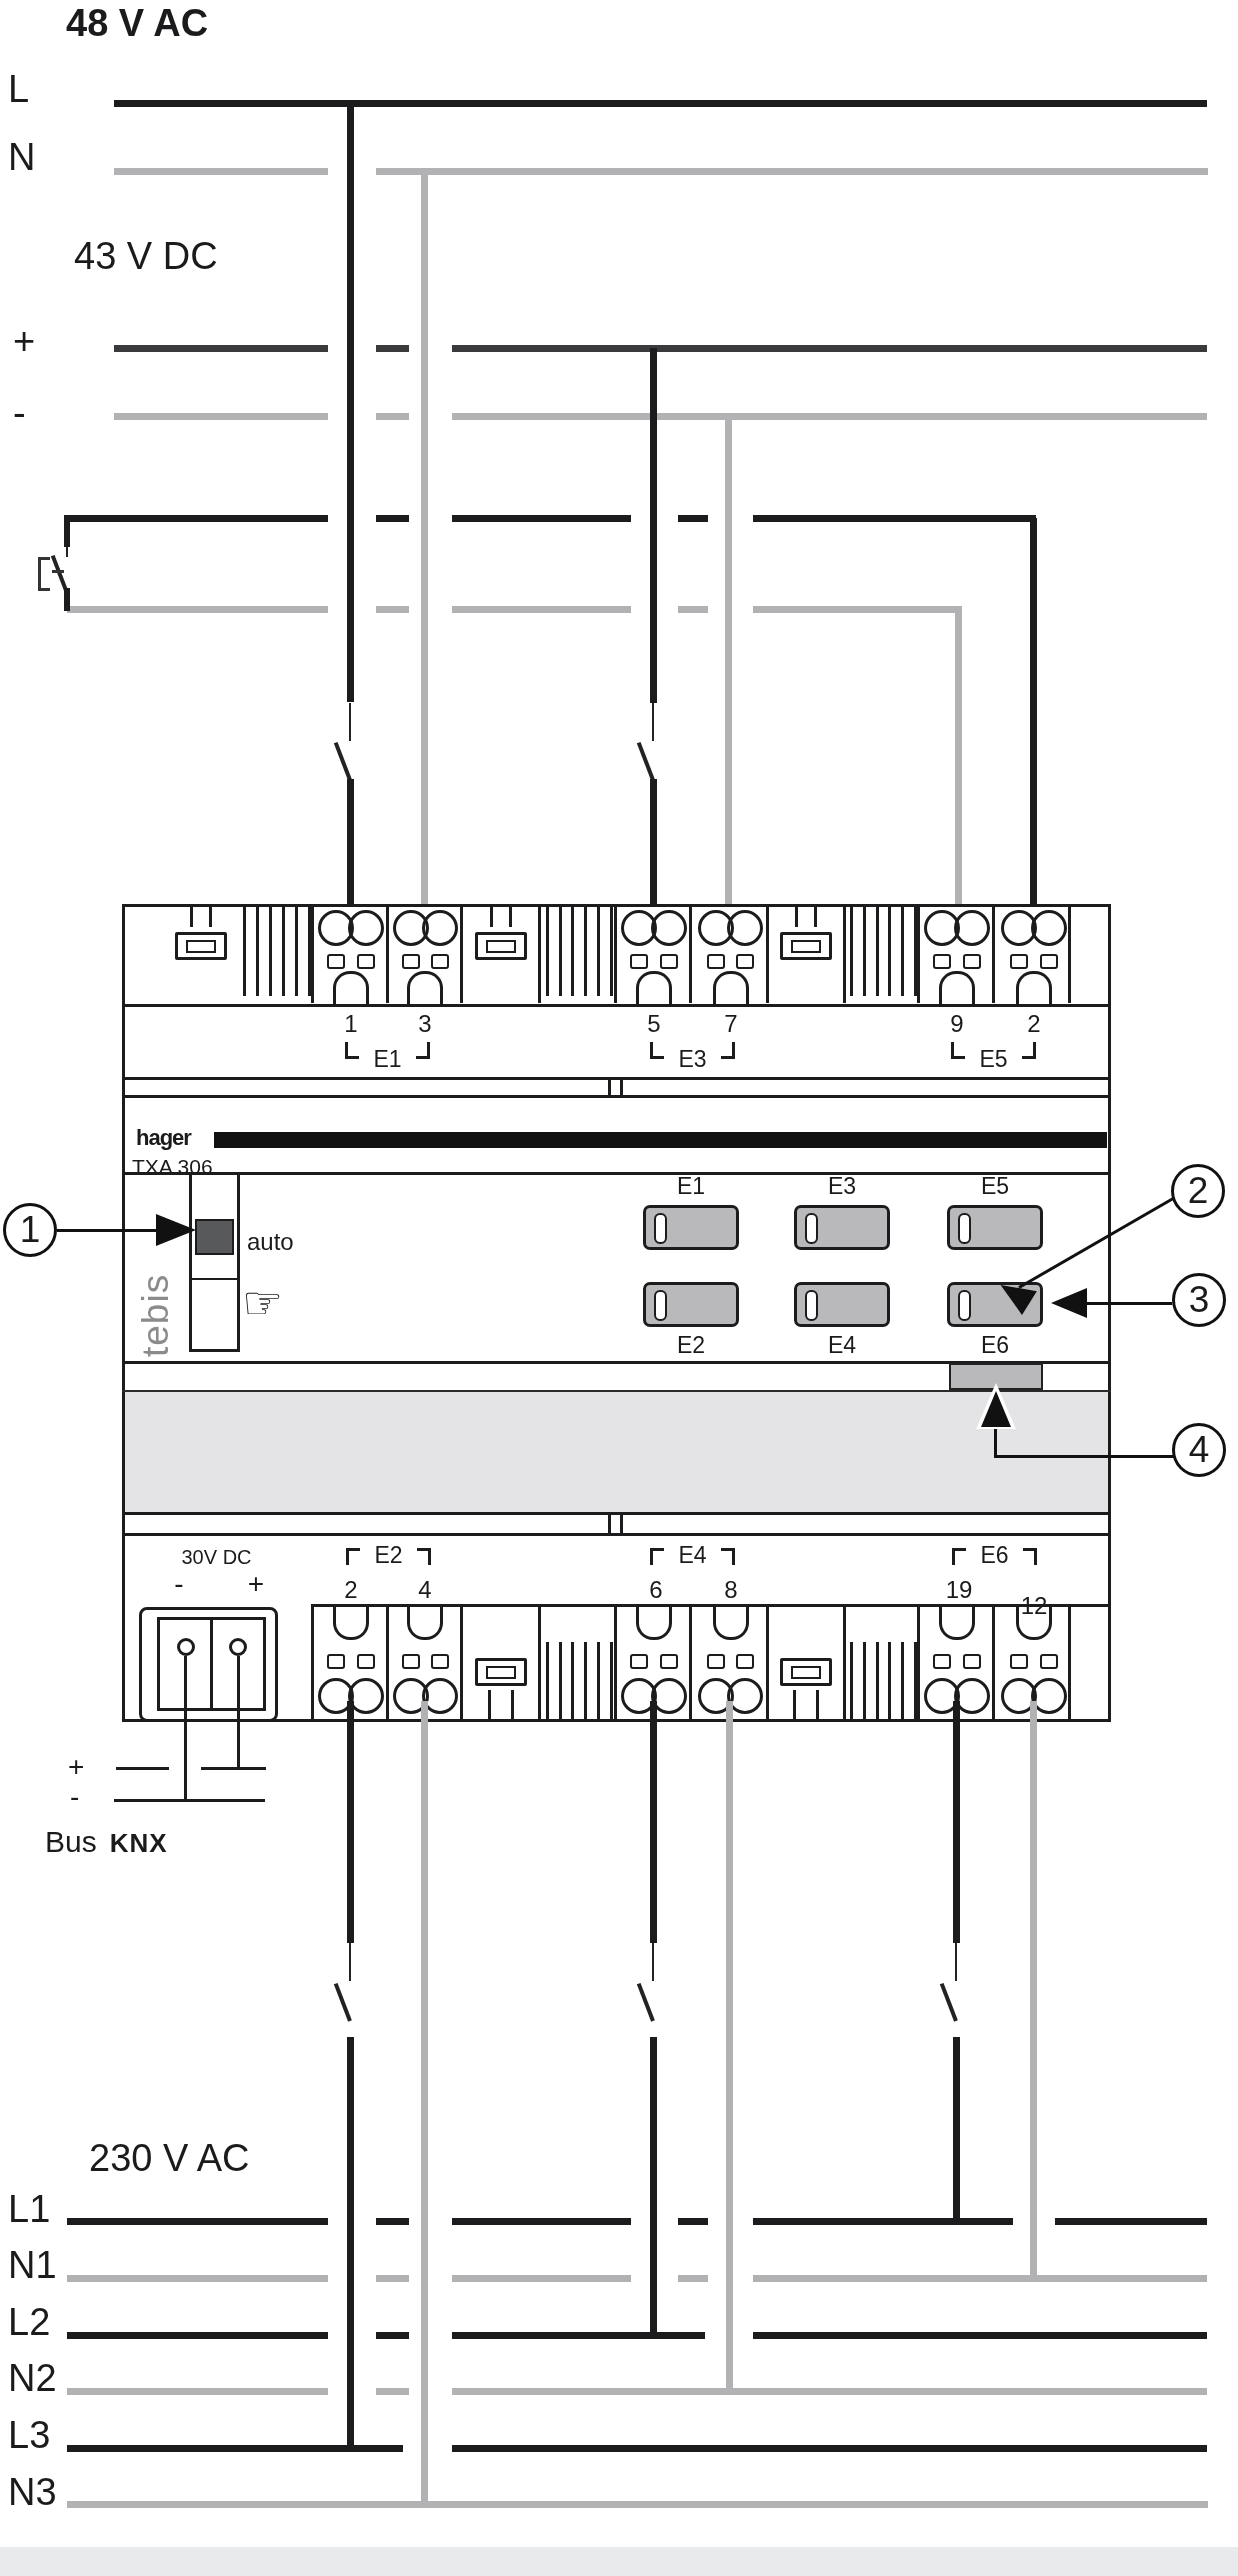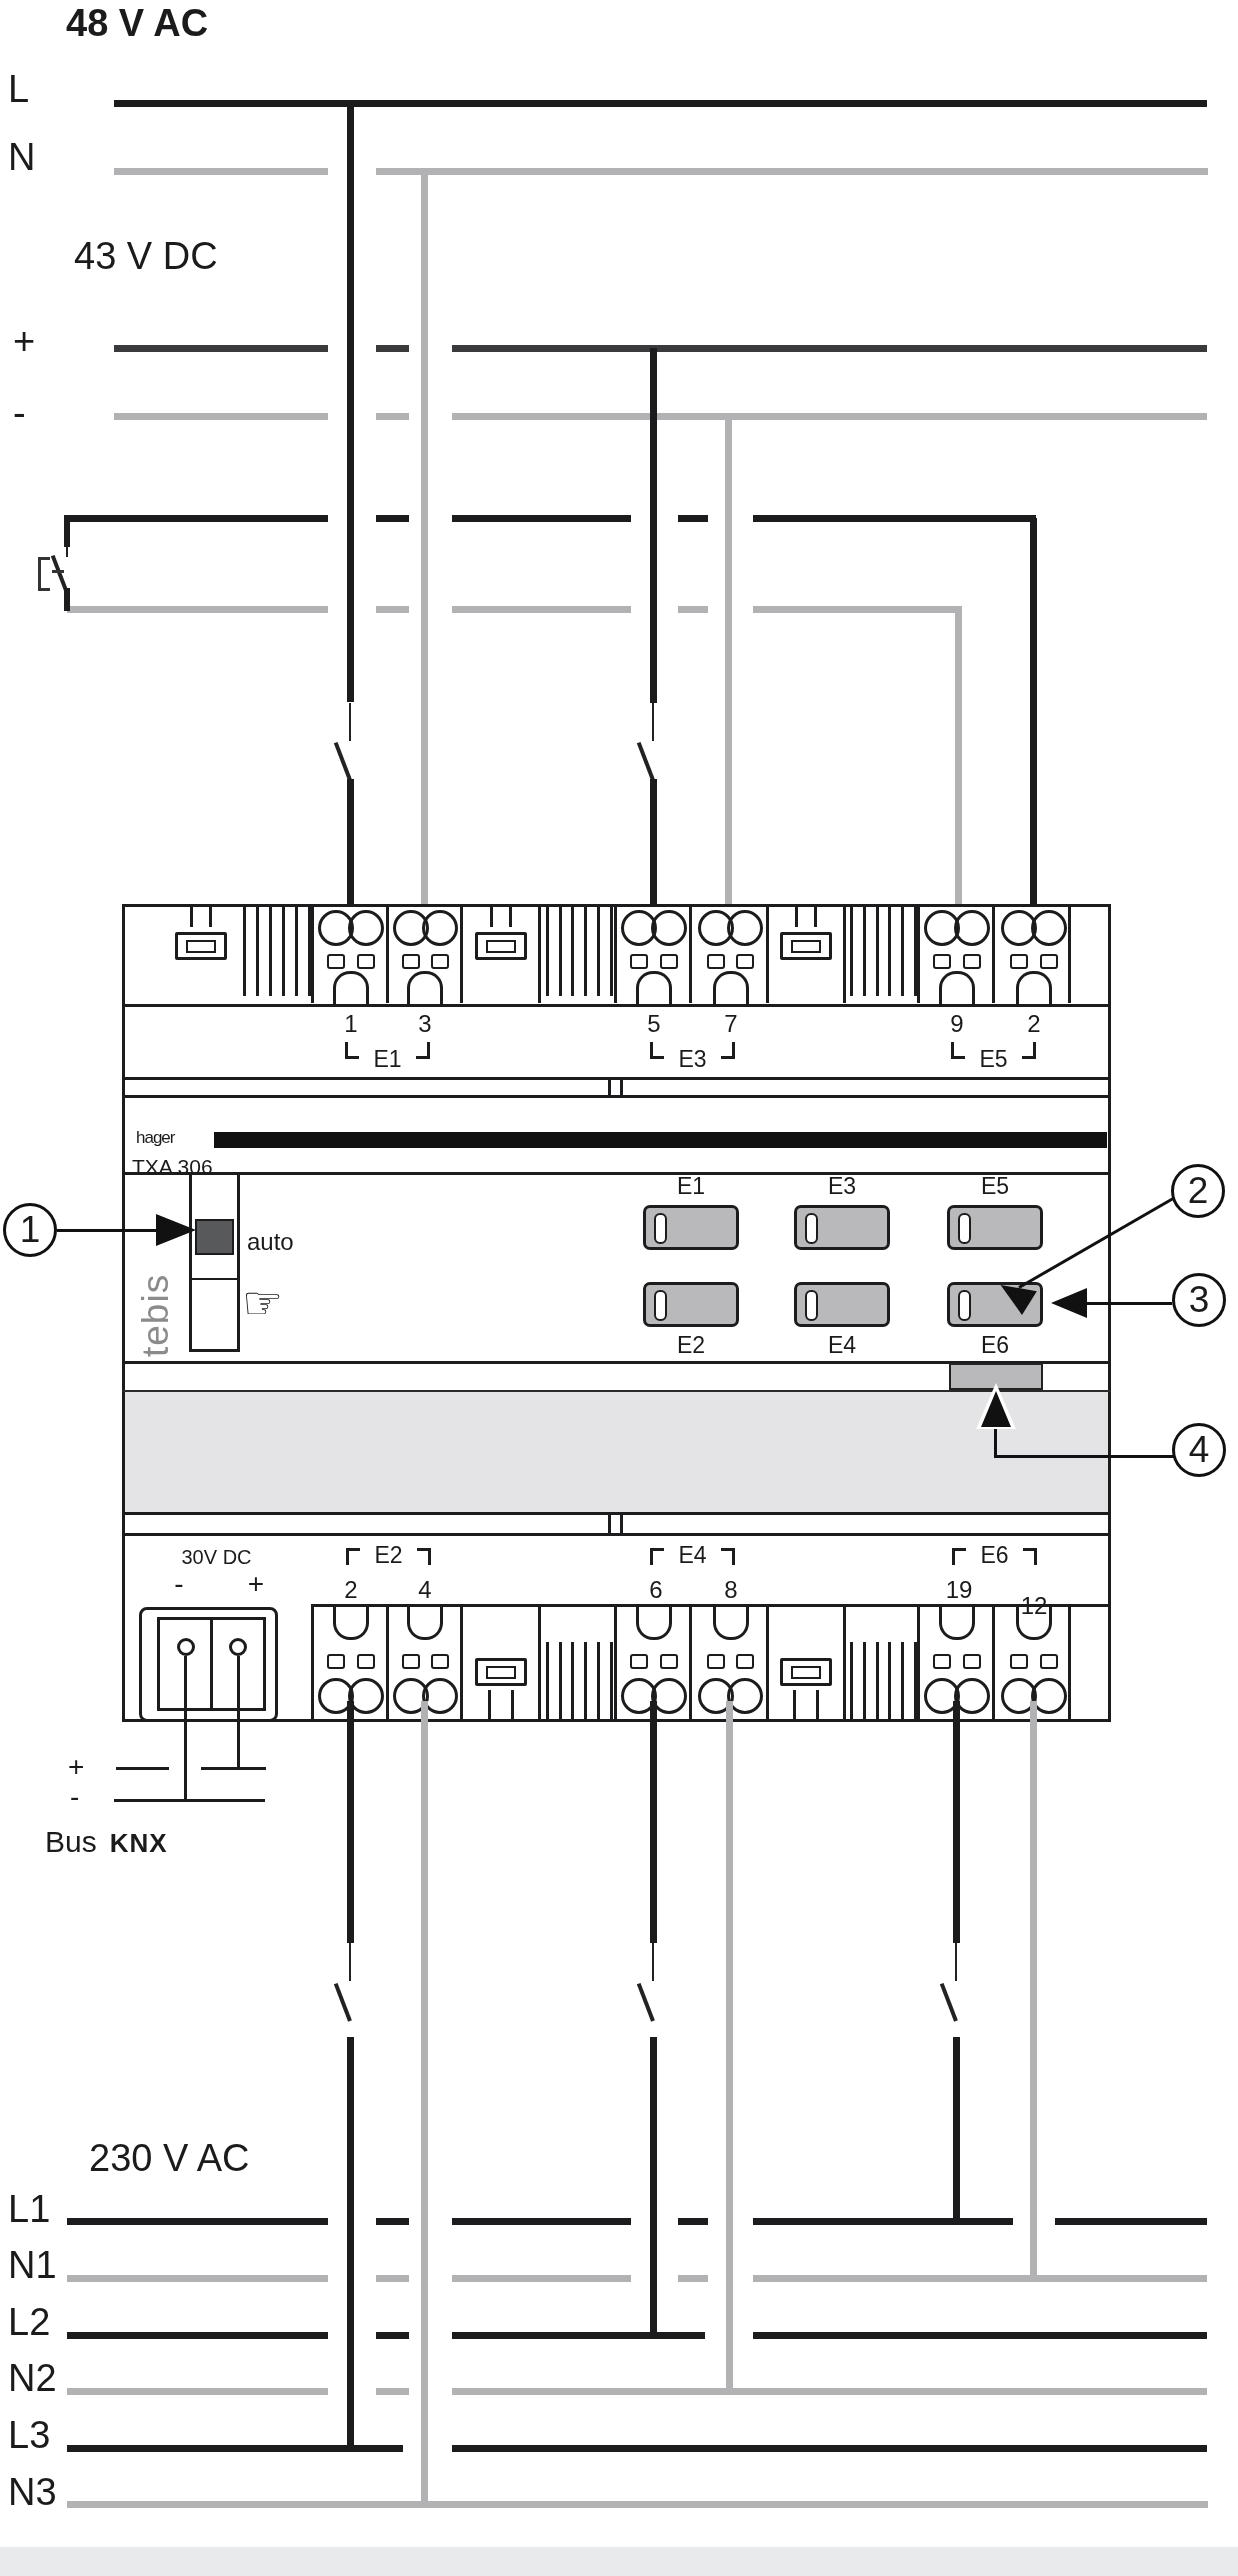--- a/index.html
+++ b/index.html
@@ -218,21 +218,21 @@
     <div class="cl-b"></div>
       <div class="cr-b"></div>
     <div class="lbl" style="top:6px;">E5</div>
   </div>
 
   <div class="ln" style="left:122px;top:1077px;width:989px;"></div>
   <div class="ln" style="left:122px;top:1095px;width:989px;"></div>
   <div class="vln" style="left:608px;top:1077px;height:18px;"></div>
   <div class="vln" style="left:620px;top:1077px;height:18px;"></div>
 
-  <div class="abs" style="left:136px;top:1124px;font-size:17px;line-height:27px;font-weight:normal;letter-spacing:-1px;">hager</div>
+  <div class="abs" style="left:136px;top:1124px;font-size:22px;line-height:27px;font-weight:bold;letter-spacing:-1px;">hager</div>
   <div class="abs" style="left:214px;top:1132px;width:893px;height:16px;background:#111;"></div>
   <div class="t21" style="left:132px;top:1156px;">TXA 306</div>
   <div class="ln" style="left:122px;top:1172px;width:989px;"></div>
 
   <div class="abs" style="left:189px;top:1172px;width:51px;height:180px;border:3px solid #1c1c1e;background:#fff;"></div>
   <div class="abs" style="left:195px;top:1219px;width:39px;height:36px;background:#58595b;border:2px solid #1c1c1e;"></div>
   <div class="abs" style="left:192px;top:1278px;width:45px;height:2px;background:#1c1c1e;"></div>
   <div class="t24" style="left:247px;top:1230px;">auto</div>
   <div class="abs" style="left:242px;top:1280px;font-size:46px;line-height:46px;font-family:'DejaVu Sans',sans-serif;">☞</div>
   <div class="abs" style="left:135px;top:1246px;width:46px;height:111px;writing-mode:vertical-rl;transform:rotate(180deg);font-size:37px;color:#8b8b8d;letter-spacing:1px;">tebis</div>

